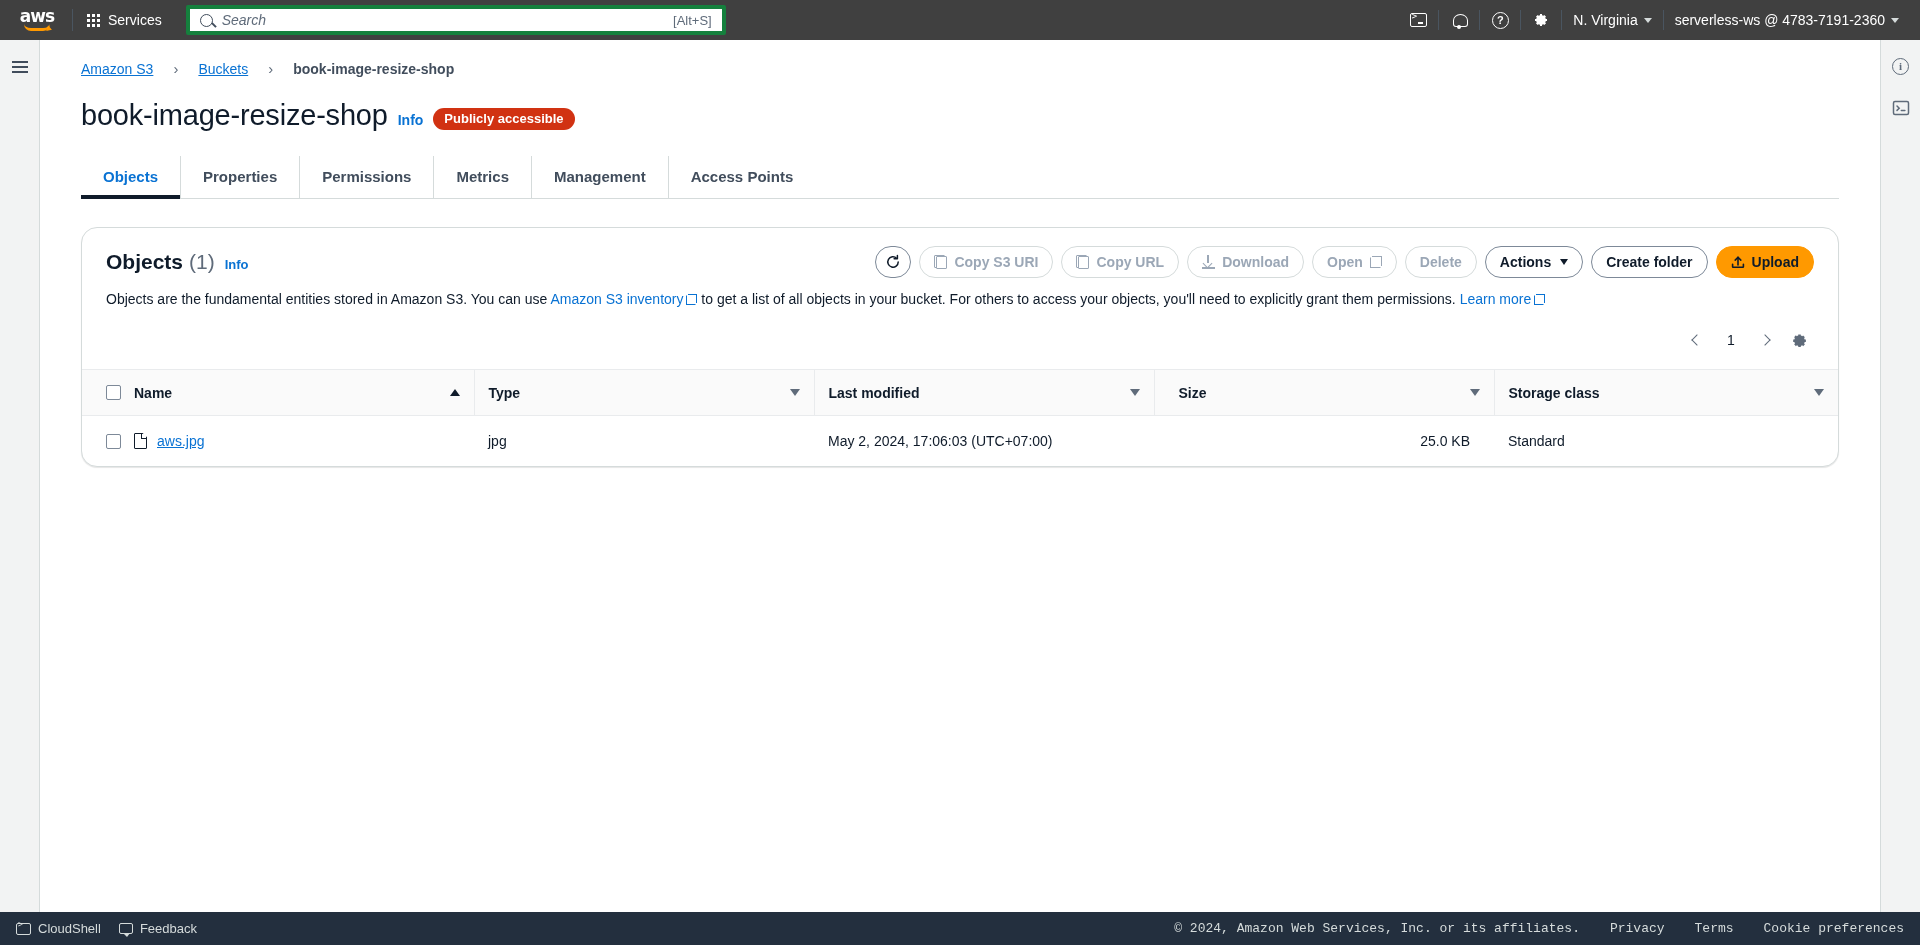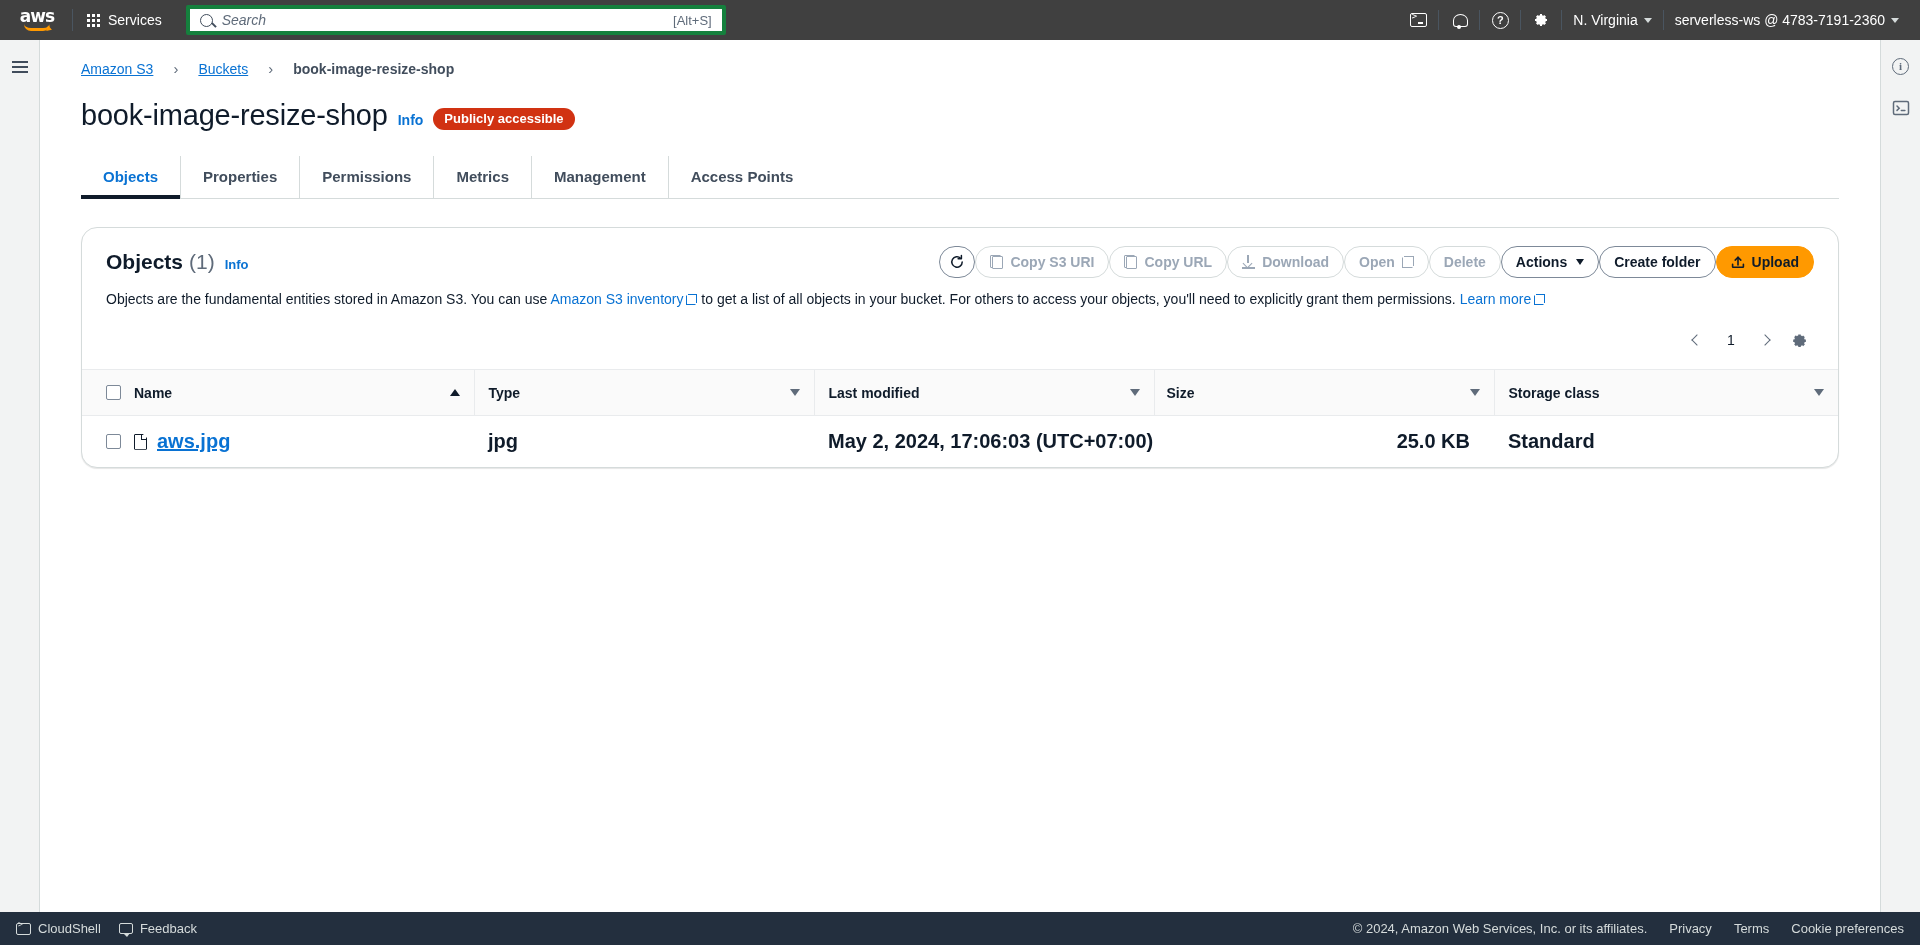--- a/index.html
+++ b/index.html
@@ -263,21 +263,21 @@
     font-size: 21px; font-weight: 700; color: #0f1b2a;
   }
   .ch-count {
     font-size: 21px; font-weight: 400; color: #5f6b7a; margin-left: 6px;
   }
   .ch-info {
     font-size: 13px; font-weight: 700; color: #0972d3;
     margin-left: 10px; cursor: pointer; position: relative; top: 2px;
   }
   .ch-actions {
-    margin-left: auto; display: flex; align-items: flex-end; gap: 0;
+    margin-left: auto; display: flex; align-items: flex-end; gap: 8px;
   }
   .desc {
     margin-top: 11px; font-size: 14px; color: #0f1b2a; line-height: 1.45;
   }
   .desc a { color: #0972d3; text-decoration: none; cursor: pointer; }
   .ext-ico {
     display: inline-block; width: 11px; height: 11px;
     position: relative; margin-left: 3px; vertical-align: -1px;
   }
   .ext-ico:before {
@@ -425,24 +425,24 @@
     white-space: nowrap;
   }
   table.objtable thead th .thwrap {
     display: flex; align-items: center; padding-right: 14px;
   }
   table.objtable thead th .sortico {
     margin-left: auto; color: #5f6b7a; font-size: 11px; line-height:1;
   }
   th.colsep { border-left: 1px solid #e9ebed; }
   table.objtable tbody td {
-    font-size: 20px; color: #0f1b2a;
+    font-size: 14px; color: #0f1b2a;
     padding: 14px 0; height: 50px; vertical-align: middle;
     border-bottom: 1px solid #e9ebed;
-    white-space: nowrap; overflow: hidden; text-overflow: ellipsis; font-weight: bold;
+    white-space: nowrap; overflow: hidden; text-overflow: ellipsis;
   }
   table.objtable tbody tr:last-child td { border-bottom: 0; }
   .cbcell { width: 52px; padding-left: 24px !important; }
   .cb {
     width: 15px; height: 15px; border: 1.5px solid #7d8998;
     border-radius: 2px; background: #fff; display: block; cursor: pointer;
   }
   .namecell { display: flex; align-items: center; gap: 10px; }
   .file-ico {
     width: 13px; height: 16px; position: relative; flex:none;
@@ -470,21 +470,21 @@
   
   .footer {
     position: absolute; left: 0; bottom: 0;
     width: 1920px; height: 33px;
     background: #232f3e; color: #d5dbdb;
     display: flex; align-items: center;
     font-size: 13px; padding: 0 16px;
   }
   .f-left { display: flex; align-items: center; gap: 18px; }
   .f-item { display:flex; align-items:center; gap: 7px; cursor: pointer; }
-  .f-right { margin-left: auto; display:flex; align-items:center; gap: 22px; }
+  .f-right { margin-left: auto; display:flex; align-items:center; gap: 30px; font-family: Liberation Mono, monospace; }
   .f-copy { color: #d5dbdb; }
   .f-link { color: #d5dbdb; text-decoration: none; cursor: pointer; }
   .ico-shell-sm {
     width: 15px; height: 12px; border: 1.4px solid #d5dbdb; border-radius: 2px;
     position: relative; flex:none;
   }
   .ico-shell-sm:before {
     content:">"; position:absolute; left:1px; top:-4px; font-size:8px;
     color:#d5dbdb; font-family:"DejaVu Sans Mono", monospace;
   }
@@ -723,21 +723,21 @@
                 <span class="sortico"><span class="tri-dn"></span></span>
               </div>
             </th>
             <th class="colsep">
               <div class="thwrap" style="padding-left:14px">
                 <span>Last modified</span>
                 <span class="sortico"><span class="tri-dn"></span></span>
               </div>
             </th>
             <th class="colsep">
-              <div class="thwrap" style="padding-left:12px">
+              <div class="thwrap" style="padding-left:24px">
                 <span>Size</span>
                 <span class="sortico"><span class="tri-dn"></span></span>
               </div>
             </th>
             <th class="colsep">
               <div class="thwrap" style="padding-left:14px">
                 <span>Storage class</span>
                 <span class="sortico"><span class="tri-dn"></span></span>
               </div>
             </th>

